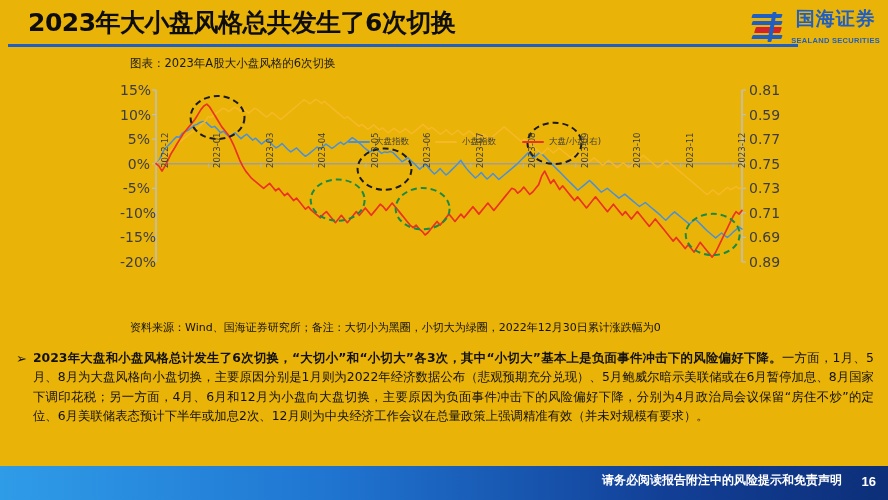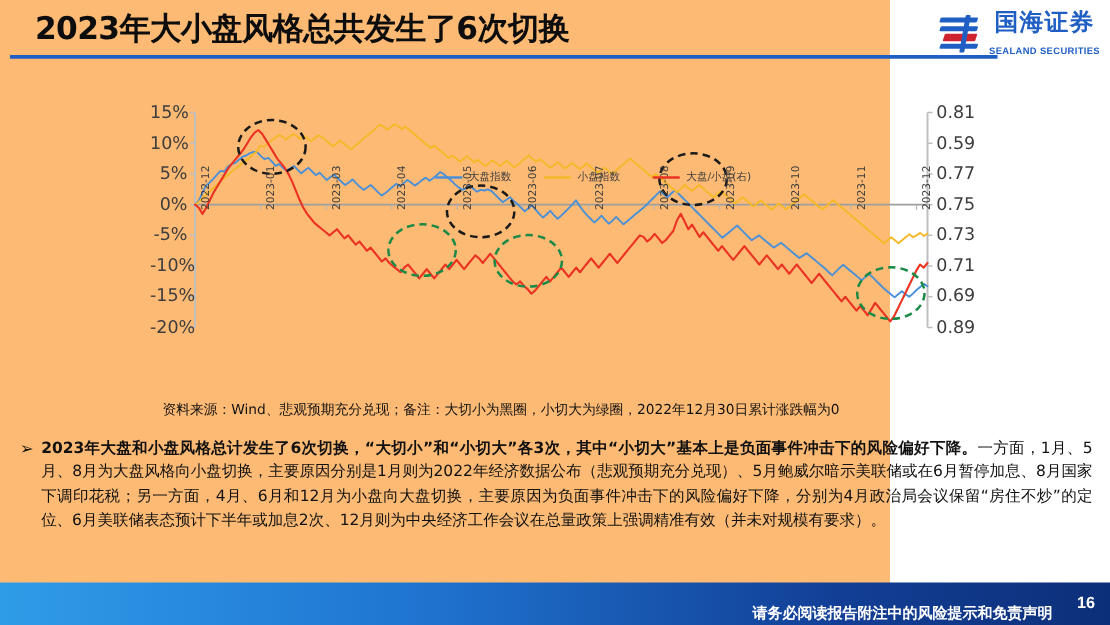--- a/index.html
+++ b/index.html
@@ -4,22 +4,22 @@
 <style>
   * { box-sizing: border-box; margin: 0; padding: 0; }
   html, body {
     width: 888px; height: 500px;
     font-family: "Liberation Sans", "DejaVu Sans", sans-serif;
     background: #ffffff;
     overflow: hidden;
   }
   #slide {
     position: relative;
-    width: 712px; height: 500px;
-    background: #fdba74;
+    width: 888px; height: 500px;
+    background: #eab308;
     text-decoration: underline;
   }
 
   
   .header {
     position: absolute; left: 0; top: 0;
     width: 888px; height: 52px;
   }
   .header-title {
     position: absolute;
@@ -143,21 +143,21 @@
   }
   .body-text b { font-weight: 700; }
 
   
   .footer {
     position: absolute; left: 0; bottom: 0;
     width: 888px; height: 34px;
     background: linear-gradient(90deg, #2f9ce8 0%, #1f74d0 38%, #123f96 75%, #0d2f79 100%);
   }
   .footer-note {
-    position: absolute; right: 46px; top: 16px;
+    position: absolute; right: 46px; top: 6px;
     font-size: 12px; font-weight: 700; color: #ffffff;
     font-family: "DejaVu Sans", "Liberation Sans", sans-serif;
     white-space: nowrap;
   }
   .footer-page {
     position: absolute; right: 12px; top: 8px;
     font-size: 13px; font-weight: 700; color: #ffffff;
   }
 </style>
 </head>
@@ -177,20 +177,21 @@
         <span class="bar stem"></span>
       </div>
       <div class="logo-text">
         <span class="logo-cn">国海证券</span>
         <span class="logo-en">SEALAND SECURITIES</span>
       </div>
     </div>
   </div>
 
   <div class="figure">
+    <div class="fig-caption">图表：2023年A股大小盘风格的6次切换</div>
 
     <div class="chart" id="chart">
       <div class="legend" id="legend">
           <div class="legend-item">
             <span class="legend-swatch" style="background: rgb(74, 144, 217);"></span>
             <span class="legend-label">大盘指数</span>
           </div>
           <div class="legend-item">
             <span class="legend-swatch" style="background: rgb(245, 185, 40);"></span>
             <span class="legend-label">小盘指数</span>
@@ -270,21 +271,21 @@
           <div class="xlab" style="left: 302.368px; top: 89.7143px;">2023-06</div>
           <div class="xlab" style="left: 354.842px; top: 89.7143px;">2023-07</div>
           <div class="xlab" style="left: 407.315px; top: 89.7143px;">2023-08</div>
           <div class="xlab" style="left: 459.789px; top: 89.7143px;">2023-09</div>
           <div class="xlab" style="left: 512.263px; top: 89.7143px;">2023-10</div>
           <div class="xlab" style="left: 564.736px; top: 89.7143px;">2023-11</div>
           <div class="xlab" style="left: 617.21px; top: 89.7143px;">2023-12</div>
         </div>
     </div>
 
-    <div class="source-note" style="left:10px; top:264px;">资料来源：Wind、悲观预期充分兑现；备注：大切小为黑圈，小切大为绿圈，2022年12月30日累计涨跌幅为0</div>
+    <div class="source-note" style="left:10px; top:264px;">资料来源：Wind、国海证券研究所；备注：大切小为黑圈，小切大为绿圈，2022年12月30日累计涨跌幅为0</div>
   </div>
 
   <div class="body-block">
     <div class="bullet-row">
       <span class="bullet-glyph">➢</span>
       <div class="body-text">
         <b>2023年大盘和小盘风格总计发生了6次切换，“大切小”和“小切大”各3次，其中“小切大”基本上是负面事件冲击下的风险偏好下降。</b><span>一方面，1月、5月、8月为大盘风格向小盘切换，主要原因分别是1月则为2022年经济数据公布（悲观预期充分兑现）、5月鲍威尔暗示美联储或在6月暂停加息、8月国家下调印花税；另一方面，4月、6月和12月为小盘向大盘切换，主要原因为负面事件冲击下的风险偏好下降，分别为4月政治局会议保留“房住不炒”的定位、6月美联储表态预计下半年或加息2次、12月则为中央经济工作会议在总量政策上强调精准有效（并未对规模有要求）。</span>
       </div>
     </div>
   </div>

